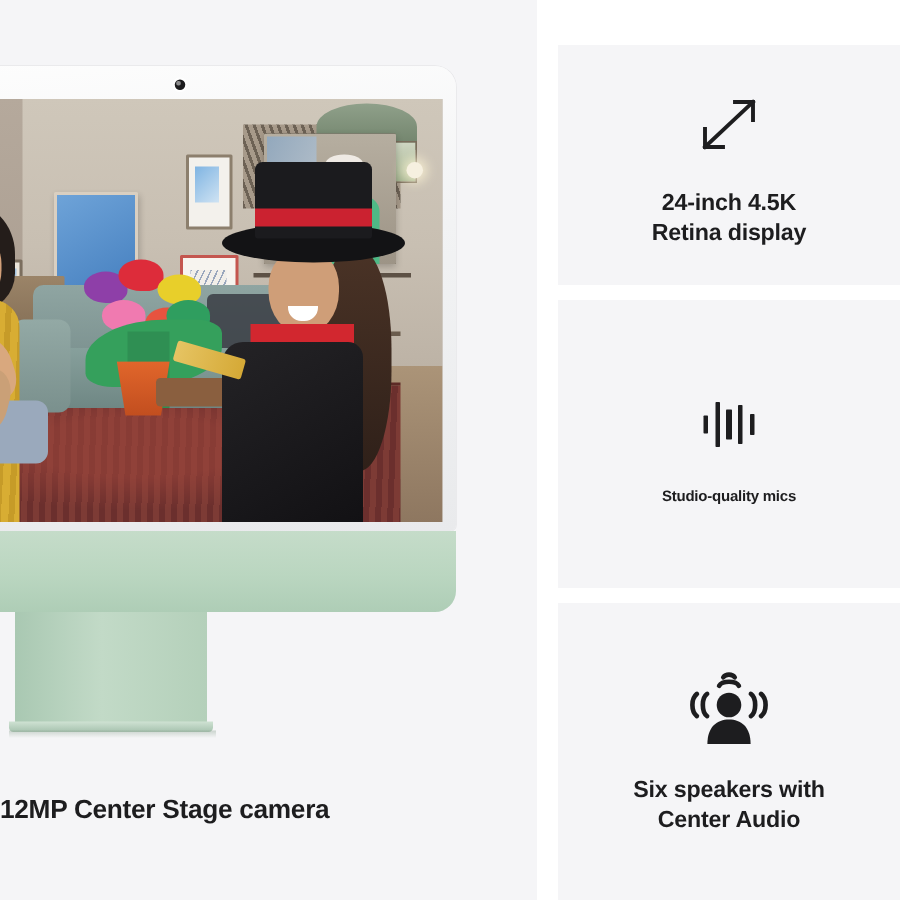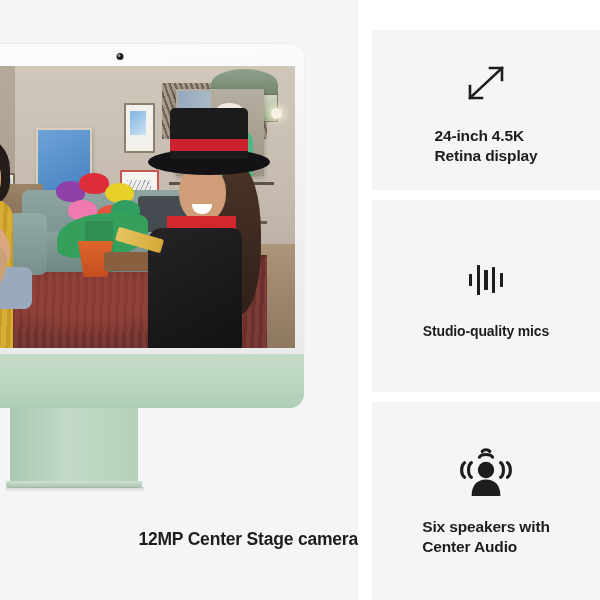--- a/index.html
+++ b/index.html
@@ -360,21 +360,21 @@
     position:absolute;
     left:70px; top:443px;
     width:138px; height:5px;
     background:linear-gradient(180deg,rgba(150,170,155,.45),rgba(245,245,247,0));
   }
 
   
   .left-caption {
     position:absolute;
     left:0; right:0; top:528px;
-    text-align:right;
+    text-align:left;
     font-size:17.5px;
     font-weight:700;
     letter-spacing:-0.2px;
     color:#1d1d1f;
     line-height:1.3;
   }
 
   
   .right-col {
     position:absolute;
@@ -399,26 +399,26 @@
     display:flex;
     align-items:center;
     justify-content:center;
     margin-bottom:14px;
   }
   .tile-label {
     font-size:15.5px;
     font-weight:700;
     letter-spacing:-0.15px;
     color:#1d1d1f;
-    text-align:left;
+    text-align:center;
     line-height:1.28;
     padding:0 10px;
     white-space:pre-line;
   }
-  .tile-2 .tile-label { font-size:14px; }
+  .tile-2 .tile-label { font-size:10px; }
 
   
   .wave { display:flex; align-items:center; gap:4.6px; height:40px; }
   .wave span { display:block; width:3.2px; background:#1d1d1f; border-radius:.5px; }
 </style>
 </head>
 <body>
 
 <div class="page">
 

